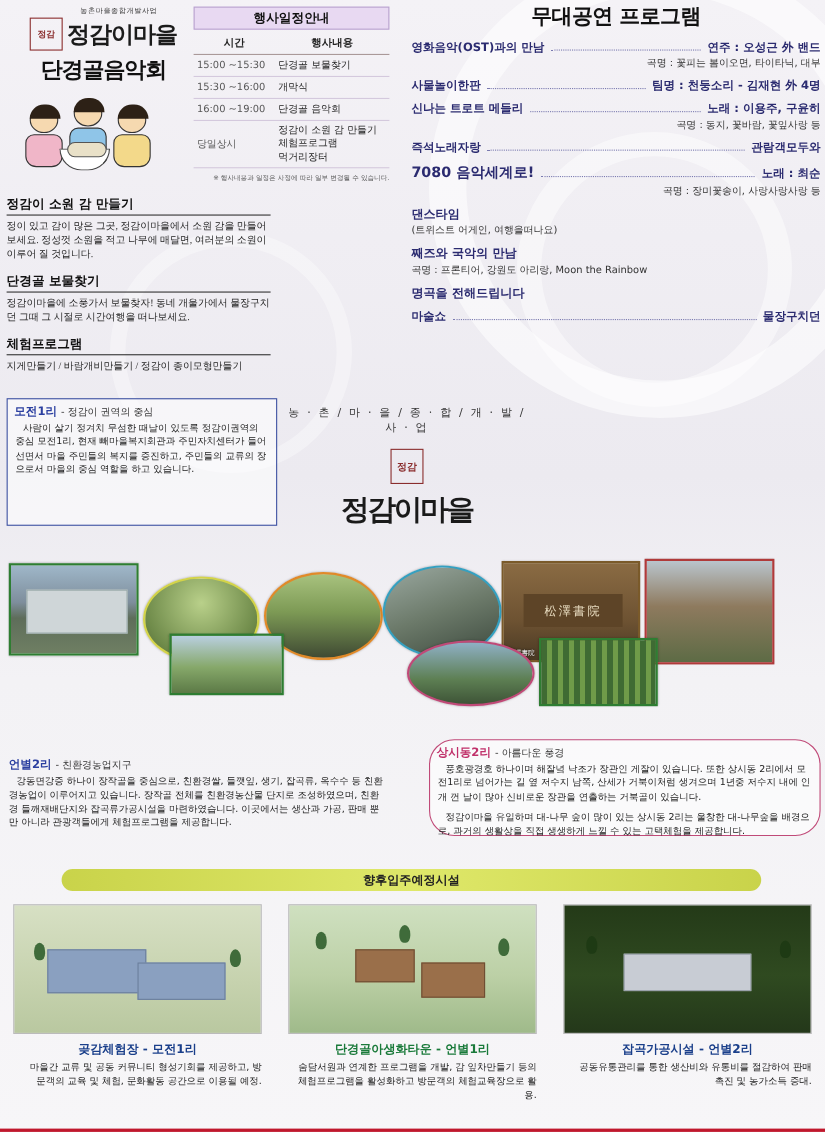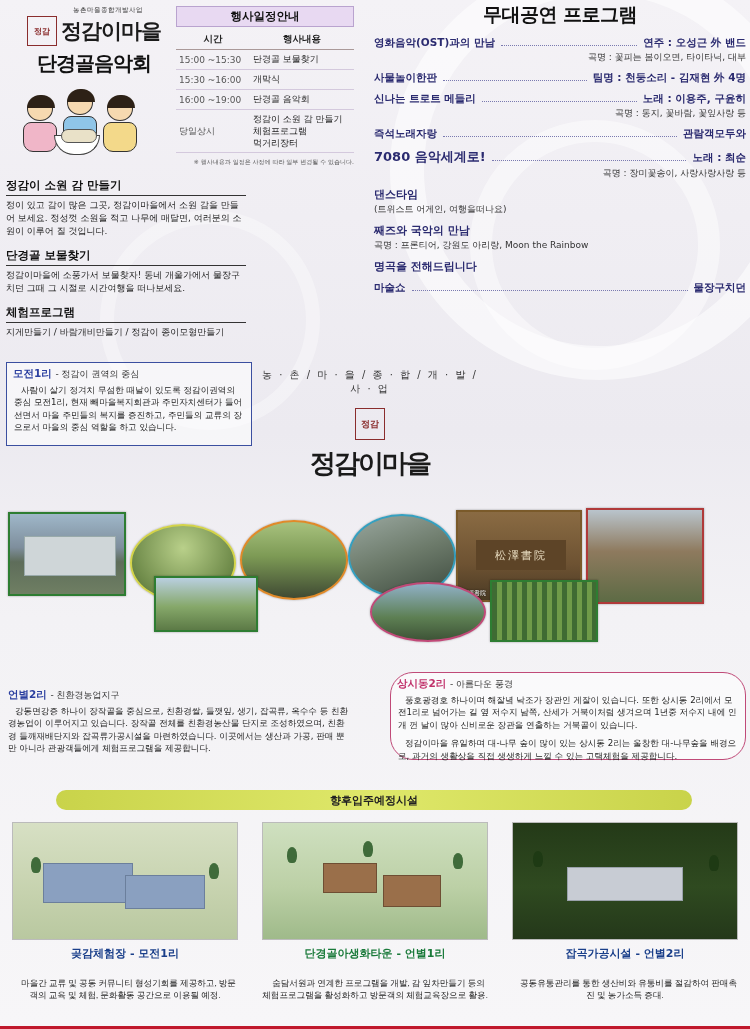--- a/index.html
+++ b/index.html
@@ -94,36 +94,36 @@
   .prog-line .dots { flex: 1; border-bottom: 1.5px dotted #7a7ab0; margin: 0 6px 3px; }
   .prog-line .who { white-space: nowrap; font-weight: bold; }
   .prog-sub { text-align: right; font-size: 9px; color: #333; margin-top: 1px; }
   .prog-sub2 { font-size: 9px; color: #333; margin-top: 1px; }
   .prog-big { font-size: 13px; }
   .prog-head2 { font-size: 11px; font-weight: bold; color: #2b2b70; }
 
   
   .desc { position: absolute; left: 6px; top: 178px; width: 240px; }
   .desc h3 { margin: 0 0 2px; font-size: 11.5px; color: #111; font-weight: bold; border-bottom: 1.5px solid #333; padding-bottom: 2px; }
-  .desc p { margin: 3px 0 10px; font-size: 9px; line-height: 13px; color: #222; }
+  .desc p { margin: 3px 0 10px; font-size: 9px; line-height: 13px; color: #222; font-family: Liberation Serif, serif; }
 
   
   .brandmid { position: absolute; left: 262px; top: 368px; width: 216px; text-align: center; }
   .brandmid .tagline { font-size: 10px; letter-spacing: 2px; color: #333; }
   .brandmid .stamp2 {
     width: 30px; height: 32px; border: 1.6px solid #8a2d2d; color:#8a2d2d; font-size: 9px;
     display:flex; align-items:center; justify-content:center; margin: 12px auto 0; font-weight: bold;
   }
   .brandmid .calli { margin-top: 6px; font-size: 26px; font-weight: bold; color: #1a1a1a; letter-spacing: -2px; font-family: "DejaVu Serif", serif;}
 
   
   .box { position: absolute; border: 1px solid #3b4fa0; background: rgba(255,255,255,0.55); }
   .box .bt { font-size: 10.5px; font-weight: bold; padding: 4px 6px 0; }
   .box .bb { font-size: 8.6px; line-height: 12.4px; color: #222; padding: 3px 7px 6px; text-indent: 7px; }
-  .box-mojeon { left: 6px; top: 362px; width: 246px; height: 84px; }
+  .box-mojeon { left: 6px; top: 362px; width: 246px; height: 116px; }
   .box-mojeon .bt { color: #2b3fa0; }
   .box-eonbyeol1 { left: 492px; top: 362px; width: 252px; height: 116px; border-color: #b0a040; background: rgba(255,255,255,0.5); }
   .box-eonbyeol1 .bt { color: #b8860b; }
   .box-eonbyeol2 { left: 6px; top: 684px; width: 350px; height: 92px; border: none; background: none; }
   .box-eonbyeol2 .bt { color: #2b3fa0; padding-left: 2px; }
   .box-eonbyeol2 .bb { padding-left: 2px; }
   .box-sangsi { left: 390px; top: 672px; width: 356px; height: 88px; border-color: #c04a78; background: rgba(255,255,255,0.55); border-radius: 23px; }
   .box-sangsi .bt { color: #c0306a; }
 
   
@@ -157,21 +157,21 @@
   .card .img {
     width: 226px; height: 118px; margin: 0 auto; border: 1px solid #bbb;
     background: linear-gradient(180deg,#d7e0c4 0%, #c6d2ae 60%, #b9c8a0 100%);
     position: relative; overflow: hidden;
   }
   .card .img .roof { position: absolute; background: #8aa0c0; border: 1px solid #6b7f9c; }
   .card .img .tree { position: absolute; width: 10px; height: 16px; background: #3f6b3a; border-radius: 50% 50% 40% 40%; }
   .card .ttl { margin-top: 6px; font-size: 11px; font-weight: bold; color: #1a3f8a; }
   .card .ttl.g { color: #1a7a3a; }
   .card .ttl.b { color: #1a3f8a; }
-  .card .txt { margin-top: 16px; font-size: 8.6px; line-height: 12.4px; color: #222; text-indent: 7px; text-align: center; font-family: Liberation Serif, serif; }
+  .card .txt { margin-top: 4px; font-size: 8.6px; line-height: 12.4px; color: #222; text-indent: 7px; text-align: right; }
   .card.mid .img { background: linear-gradient(180deg,#cfe0c0 0%,#bcd0a6 55%,#9fba8a 100%); }
   .card.right .img { background: linear-gradient(180deg,#243a18 0%,#2f4a20 55%,#24381a 100%); }
 
   .red-line { position: absolute; left: 0; top: 1026px; width: 750px; height: 3px; background: #c0182c; }
 </style>
 </head>
 <body>
 
 <div id="page">
   <div class="swirl"></div>

